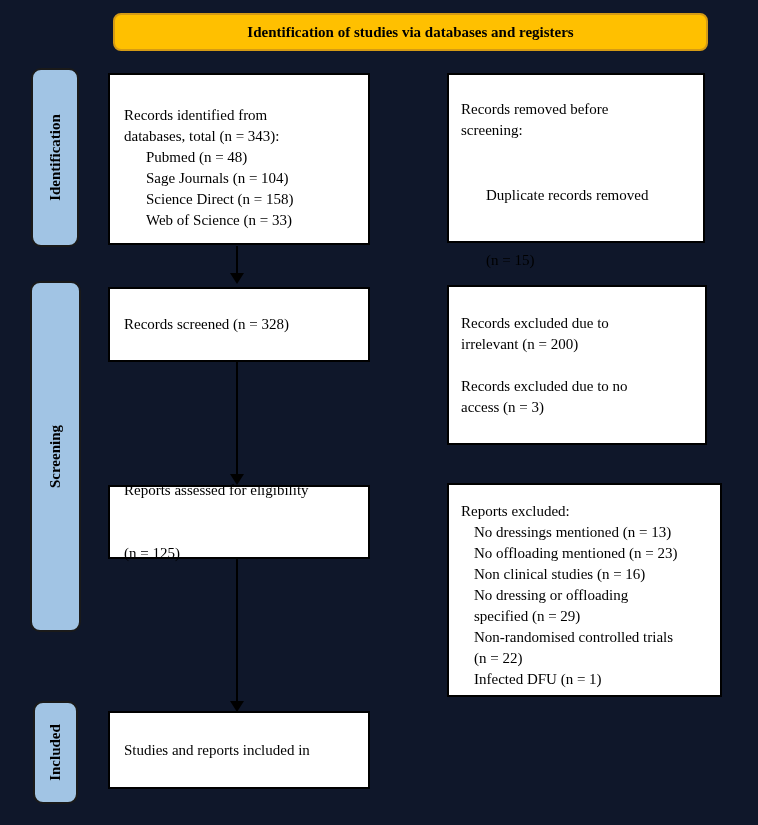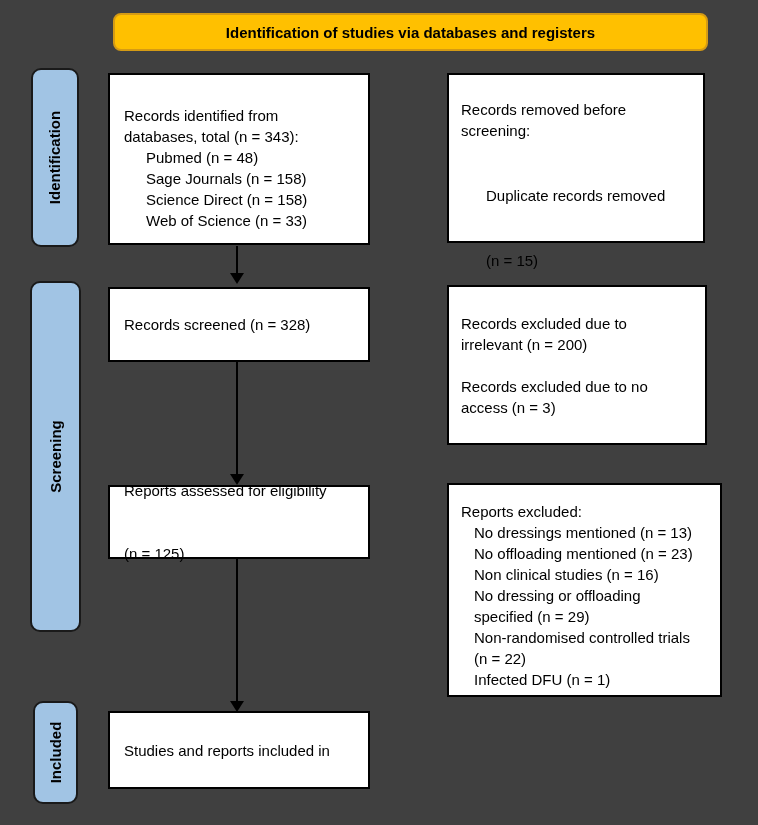--- a/index.html
+++ b/index.html
@@ -3,22 +3,23 @@
 <meta charset="utf-8">
 <style>
   * { margin: 0; padding: 0; box-sizing: border-box; }
   html, body { background: #ffffff; }
   body { font-family: "Liberation Sans", sans-serif; color: #000; }
 
   #canvas {
     position: relative;
     width: 758px;
     height: 825px;
-    background: #404040;
+    background: #0f172a;
     overflow: hidden;
+    font-family: Liberation Serif, serif;
   }
 
   
   #banner {
     position: absolute;
     left: 113px; top: 13px; width: 595px; height: 38px;
     background: var(--banner-fill, #FFC000);
     border: 2.5px solid var(--banner-border, #D59B14);
     border-radius: 8px;
     display: flex; align-items: center; justify-content: center;
@@ -97,21 +98,21 @@
     <span class="vtext">Screening</span>
   </div>
   <div class="stage" id="stage-included">
     <span class="vtext">Included</span>
   </div>
 
   <div class="box" id="box-identified">
       <div class="line">Records identified from</div>
       <div class="line">databases, total (n = 343):</div>
       <div class="line ind">Pubmed (n = 48)</div>
-      <div class="line ind">Sage Journals (n = 158)</div>
+      <div class="line ind">Sage Journals (n = 104)</div>
       <div class="line ind">Science Direct (n = 158)</div>
       <div class="line ind">Web of Science (n = 33)</div>
     </div>
 
   <div class="box" id="box-removed">
       <div class="line">Records removed before</div>
       <div class="line">screening:</div>
       <div class="line ind">Duplicate records removed</div>
       <div class="line ind">(n = 15)</div>
     </div>

